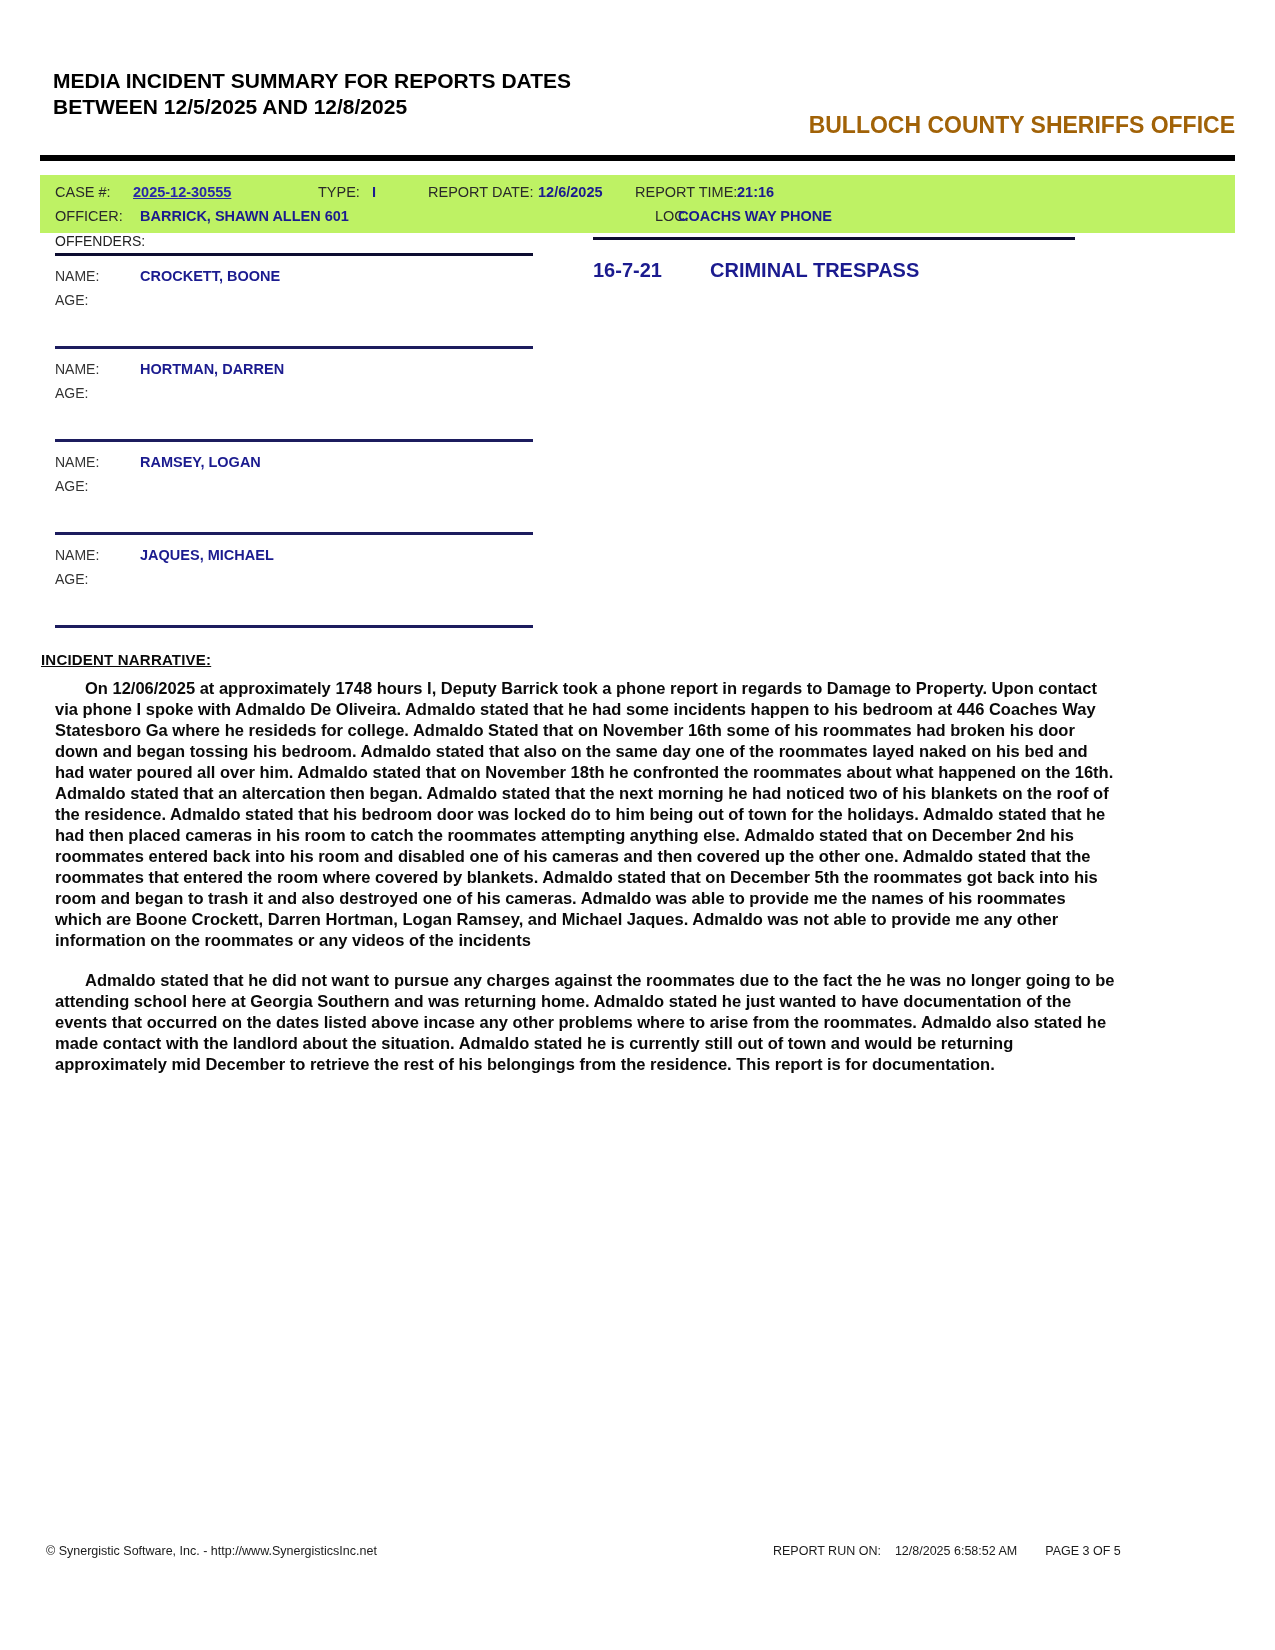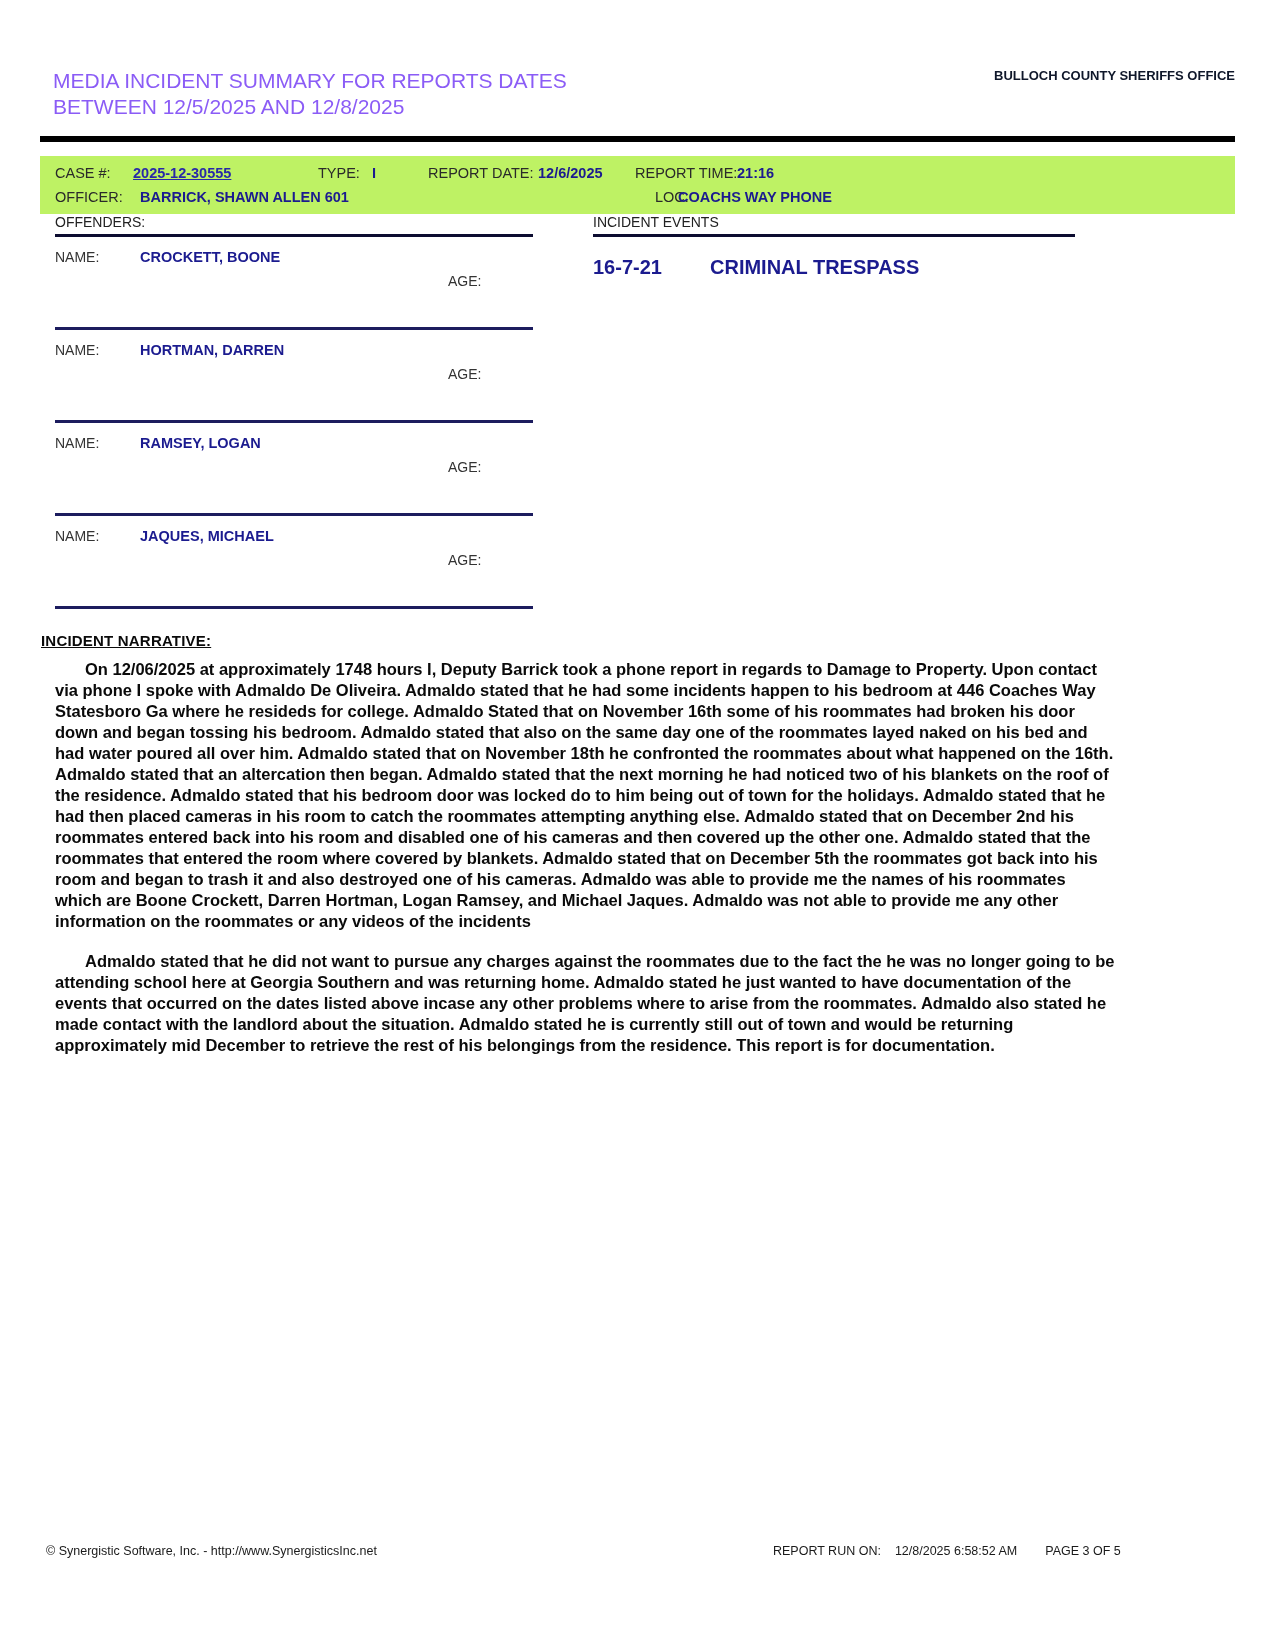--- a/index.html
+++ b/index.html
@@ -6,22 +6,22 @@
   html,body { background:#ffffff; }
   body {
     width:1275px; height:1650px; position:relative;
     font-family:"Liberation Sans", sans-serif; color:#111;
     overflow:hidden;
   }
   .content { margin:0 40px; position:relative; }
 
   
   .header { display:flex; justify-content:space-between; align-items:flex-start; padding-top:68px; }
-  .title-left  { width:600px; font-size:21px; font-weight:normal; line-height:26px; color:#8b5cf6; padding-left:13px; }
-  .title-right { font-size:13px; font-weight:bold; white-space:nowrap; color:#0f172a; }
+  .title-left  { width:600px; font-size:21px; font-weight:bold; line-height:26px; color:#000000; padding-left:13px; }
+  .title-right { font-size:23px; font-weight:bold; white-space:nowrap; color:#a16207;margin-top:44px; }
   .thick-rule { height:6px; background:#000; margin-top:16px; }
 
   
   .case-band { background:#bef264; margin-top:14px; height:58px; position:relative; font-size:14.5px; }
   .case-band span { position:absolute; white-space:nowrap; }
   .lbl { color:#2a2a2a; font-weight:normal; }
   .navy { color:#1b1b8f; font-weight:bold; }
   .case-link { color:#2828a8; font-weight:bold; text-decoration:underline; cursor:pointer; }
   .r1 { top:9px; } .r2 { top:33px; }
   .p-case-lbl{left:15px;} .p-case-num{left:93px;} .p-type-lbl{left:278px;} .p-type-val{left:332px;}
@@ -30,21 +30,21 @@
 
   
   .cols { position:relative; height:392px; }
   .col-left  { position:absolute; left:15px;  top:0; width:478px; }
   .col-right { position:absolute; left:553px; top:0; width:482px; }
   .section-label { font-size:14px; color:#222; }
   .section-rule { height:3px; background:#0c0c30; margin-top:4px; }
   .offender { }
   .row { display:flex; align-items:baseline; }
   .row-name { margin-top:12px; }
-  .row-age  { margin-top:8px;justify-content:flex-end; }
+  .row-age  { margin-top:8px; }
   .field-lbl { display:inline-block; width:85px; font-size:14px; color:#333; }
   .field-val { font-size:14.5px; }
   .sep { height:3px; background:#1c1c5e; margin-top:38px; }
   .event-row { display:flex; margin-top:19px; font-size:20px; }
   .event-code { width:117px; }
 
   
   .narrative-heading {
     margin-top:26px; margin-left:1px; font-size:15px; font-weight:bold;
     color:#0a0a0a; text-decoration:underline; letter-spacing:0.2px;
@@ -134,21 +134,20 @@
           <span class="field-val navy">JAQUES, MICHAEL</span>
         </div>
         <div class="row row-age">
           <span class="field-lbl">AGE:</span>
         </div>
         <div class="sep"></div>
       </div>
     </div>
 
     <div class="col-right">
-      <div class="section-label">INCIDENT EVENTS</div>
       <div class="section-rule"></div>
       <div class="event-row">
         <span class="event-code navy">16-7-21</span>
         <span class="navy">CRIMINAL TRESPASS</span>
       </div>
     </div>
 
   </div>
 
   <div class="narrative">

